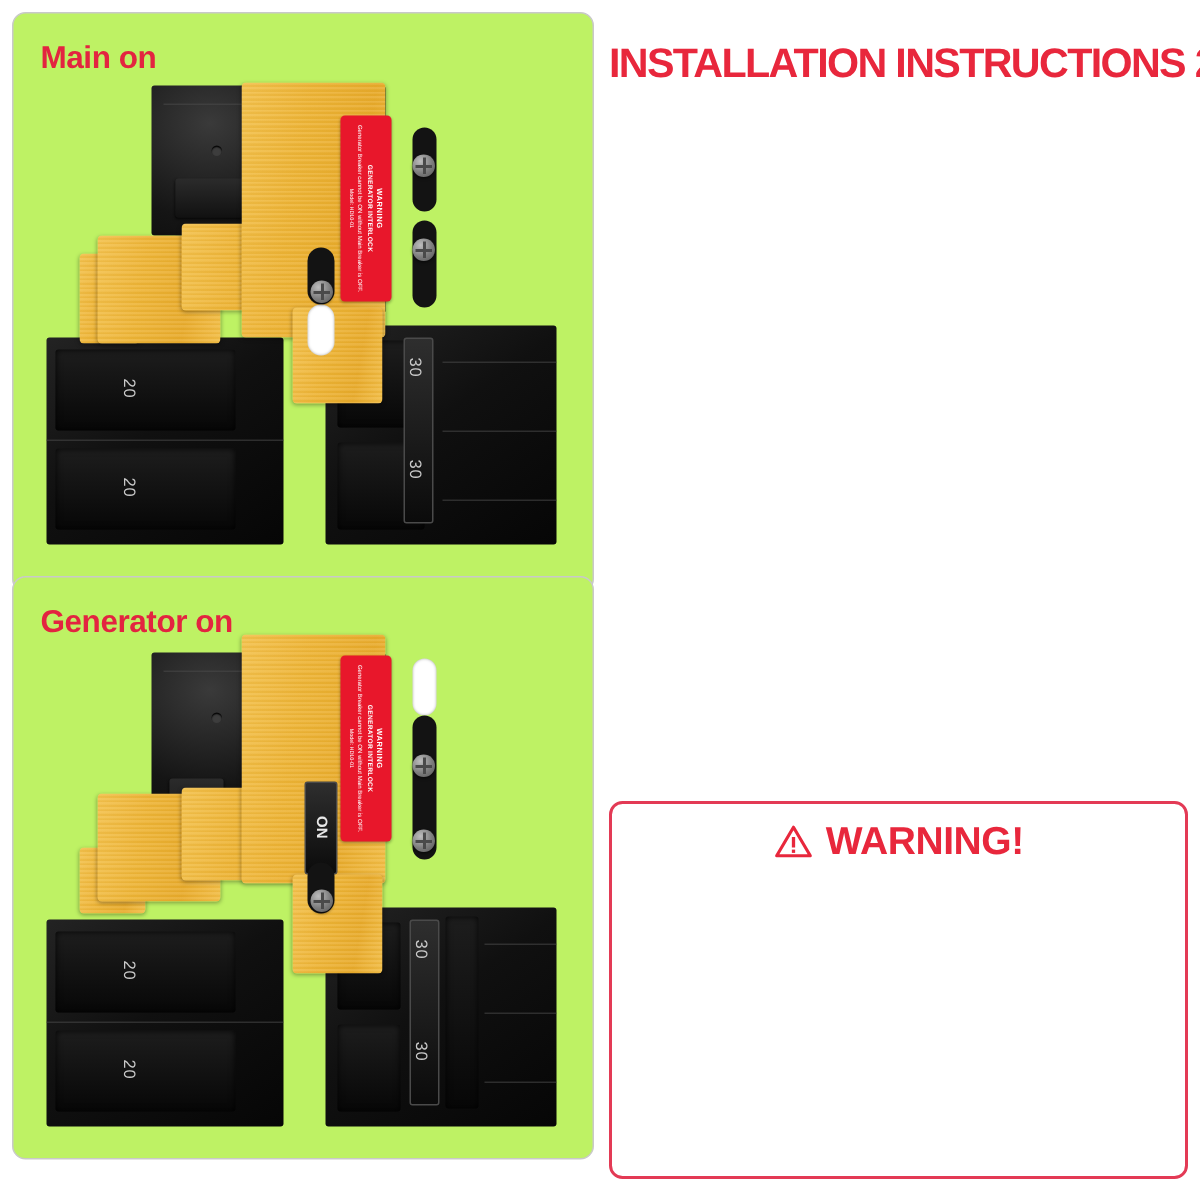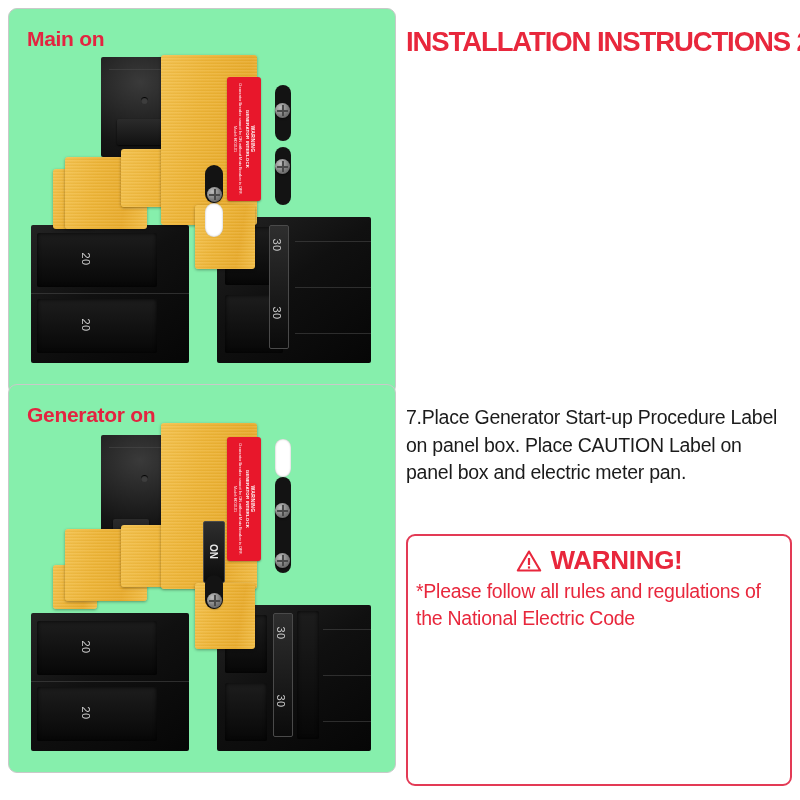--- a/index.html
+++ b/index.html
@@ -19,21 +19,21 @@
     height: 800px;
   }
 
   
   .photo-panel {
     position: absolute;
     left: 8px;
     width: 388px;
     border: 1.5px solid #c9c9c9;
     border-radius: 9px;
-    background: #86efac;
+    background: #bef264;
     box-sizing: border-box;
     overflow: hidden;
   }
   #panel-main     { top: 8px;   height: 387px; }
   #panel-gen      { top: 384px; height: 389px; }
 
   .panel-caption {
     position: absolute;
     left: 18px;
     top: 18px;
@@ -345,31 +345,29 @@
 
       <div class="plate-slot" style="left:266px; top:54px; width:16px; height:38px;"></div>
       <div class="plate-slot-dark" style="left:266px; top:92px; width:16px; height:96px;"></div>
       <div class="screw" style="left:266px; top:118px;"></div>
       <div class="screw" style="left:266px; top:168px;"></div>
     </div>
   </div>
 
   <div class="headline">INSTALLATION INSTRUCTIONS 2</div>
 
-  <div class="step" id="step-7">7.Place Generator Start-up Procedure Label on panel box. Place CAUTION Label on panel box and electric meter pan.</div>
 
   <div class="warning-box">
     <div class="warning-head">
       <span>
         <svg class="warn-tri" width="26" height="24" viewBox="0 0 26 24" aria-hidden="true">
           <path d="M13 2.5 L24.2 21.5 L1.8 21.5 Z" fill="none" stroke="#e8273c" stroke-width="2.1" stroke-linejoin="round"></path>
           <rect x="11.9" y="9" width="2.2" height="7" fill="#e8273c"></rect>
           <rect x="11.9" y="17.4" width="2.2" height="2.2" fill="#e8273c"></rect>
         </svg>
       </span>
       <span>WARNING!</span>
     </div>
     <div class="warning-body">
-      <p>*Please follow all rules and regulations of the National Electric Code</p>
     </div>
   </div>
 
 </div>
 
 </body></html>

